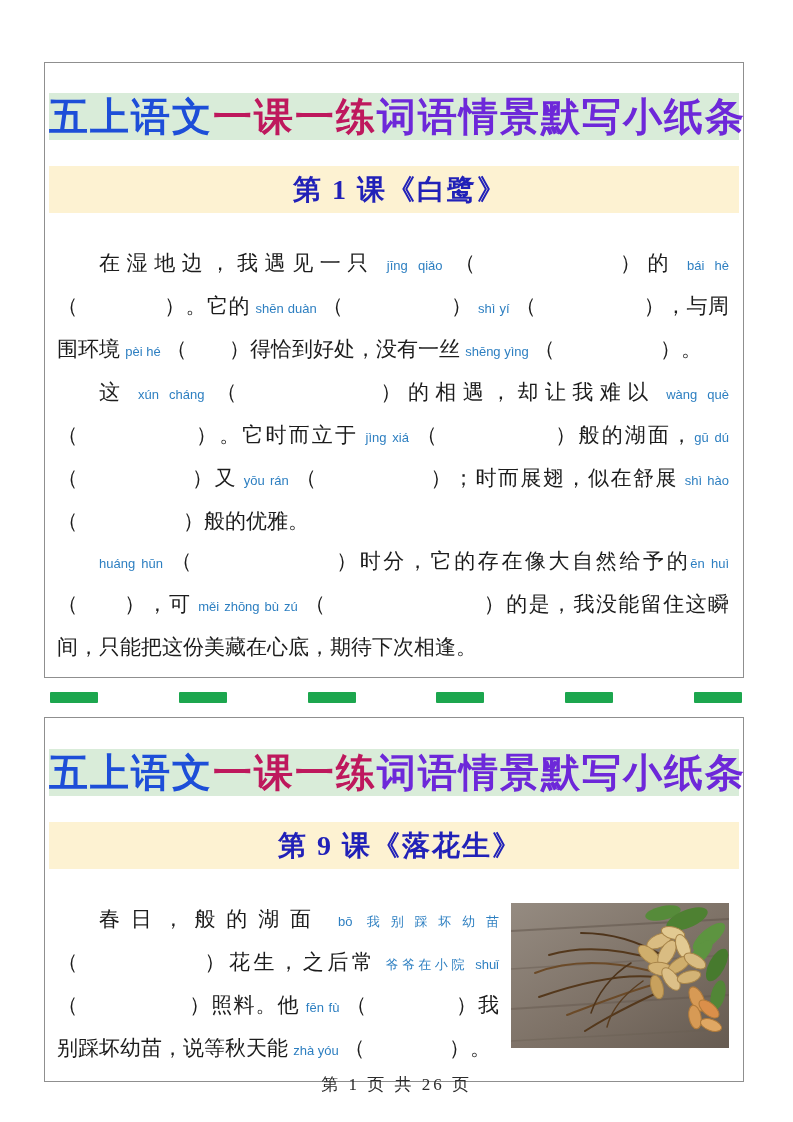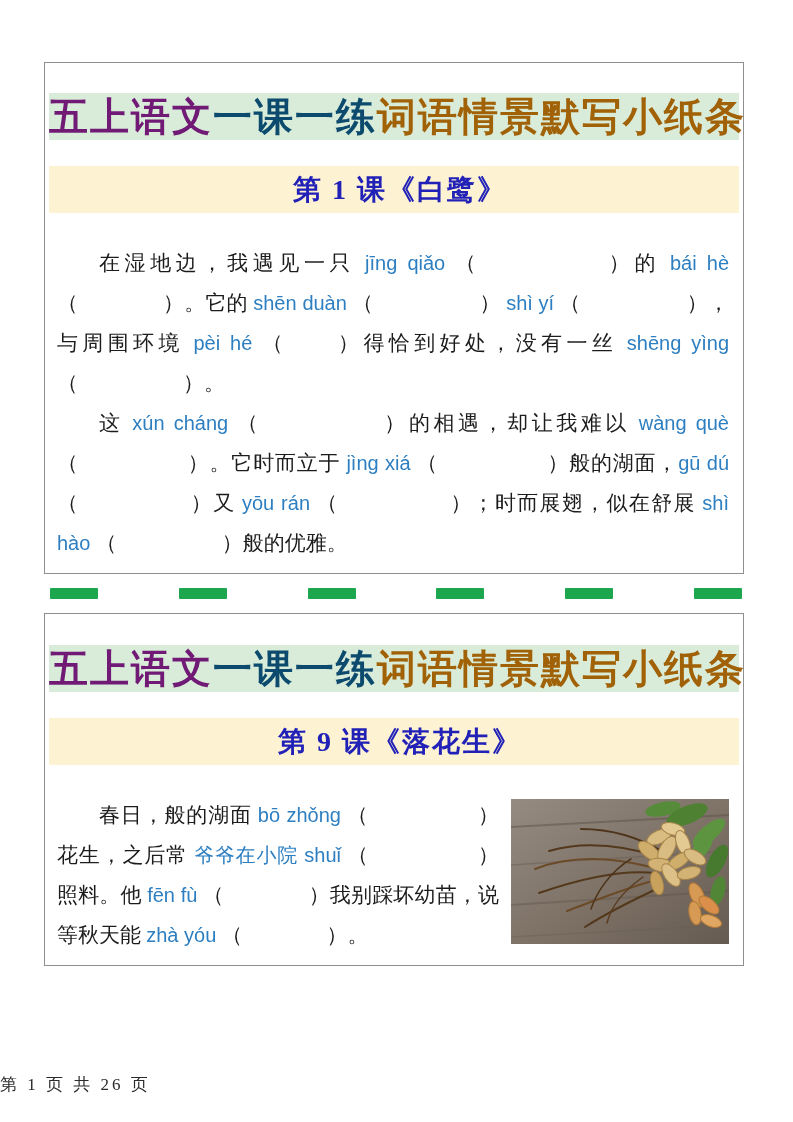--- a/index.html
+++ b/index.html
@@ -11,64 +11,65 @@
     box-sizing:border-box;width:700px;margin-left:44px;
     border:1px solid #8f8f8f;background:#ffffff;padding:4px;
   }
   .card-1{margin-top:62px;}
   .card-2{margin-top:14px;}
   .band-title{
     background:#d9ecd9;text-align:center;
     font-size:39px;font-weight:bold;line-height:47px;
     letter-spacing:2px;white-space:nowrap;
   }
-  .t-dark{color:#701a75;margin-top:44px;}
-  .t-green{color:#0c4a6e;margin-top:18px;}
-  .t-red{color:#a16207;}
+  .t-dark{color:#1d4ed8;margin-top:44px;}
+  .t-green{color:#be185d;margin-top:18px;}
+  .t-red{color:#6d28d9;}
   .band-sub{
     background:#fdf2d2;text-align:center;color:#2121b8;
     font-size:28px;font-weight:bold;line-height:47px;letter-spacing:2px;padding-left:12px;
   }
   .card-body{
     padding:7px 10px 6px 8px;
     font-size:21px;line-height:40px;color:#1c1c1c;
     text-align:justify;
   }
   .para{margin:0;text-indent:2em;}
   .para .py{
     color:#2d7fc1;
     font-family:"Liberation Sans","DejaVu Sans",sans-serif;
-    font-size:20px;
+    font-size:13px;
   }
   .clear-photo{clear:right;}
   .photo-wrap{
     float:right;width:218px;height:145px;margin:4px 0 6px 12px;
   }
   .photo-wrap svg{display:block;width:218px;height:145px;}
   .divider{
     display:flex;justify-content:space-between;
     width:692px;margin:14px 0 0 50px;height:11px;
   }
   .divider .dash{width:48px;height:11px;background:#1ca64e;border-radius:1px;}
   .footer{
     position:absolute;left:0;bottom:26px;width:793px;
-    font-size:17px;color:#2b2b2b;letter-spacing:3px;
+    text-align:center;font-size:17px;color:#2b2b2b;letter-spacing:3px;
   }
 </style>
 </head>
 <body>
 
 <div class="page">
 
   <section class="card card-1">
     <h1 class="band-title"><span class="t-dark">五上语文</span><span class="t-green">一课一练</span><span class="t-red">词语情景默写小纸条</span></h1>
     <h2 class="band-sub">第 1 课《白鹭》</h2>
     <div class="card-body">
       <p class="para"><span class="cn">在湿地边，我遇见一只 </span><span class="py">jīng qiǎo</span><span class="cn"> （　　　　　）的 </span><span class="py">bái hè</span><span class="cn"> （　　　　）。它的 </span><span class="py">shēn duàn</span><span class="cn"> （　　　　　） </span><span class="py">shì yí</span><span class="cn"> （　　　　　），与周围环境 </span><span class="py">pèi hé</span><span class="cn"> （　　）得恰到好处，没有一丝 </span><span class="py">shēng yìng</span><span class="cn"> （　　　　　）。</span></p>
       <p class="para"><span class="cn">这 </span><span class="py">xún cháng</span><span class="cn"> （　　　　　）的相遇，却让我难以 </span><span class="py">wàng què</span><span class="cn"> （　　　　　）。它时而立于 </span><span class="py">jìng xiá</span><span class="cn"> （　　　　　）般的湖面，</span><span class="py">gū dú</span><span class="cn"> （　　　　　）又 </span><span class="py">yōu rán</span><span class="cn"> （　　　　　）；时而展翅，似在舒展 </span><span class="py">shì hào</span><span class="cn"> （　　　　　）般的优雅。</span></p>
+      <p class="para"><span class="py">huáng hūn</span><span class="cn"> （　　　　　　）时分，它的存在像大自然给予的</span><span class="py">ēn huì</span><span class="cn"> （　　），可 </span><span class="py">měi zhōng bù zú</span><span class="cn"> （　　　　　　　）的是，我没能留住这瞬间，只能把这份美藏在心底，期待下次相逢。</span></p>
     </div>
   </section>
 
   <div class="divider">
     <span class="dash"></span>
     <span class="dash"></span>
     <span class="dash"></span>
     <span class="dash"></span>
     <span class="dash"></span>
     <span class="dash"></span>
@@ -124,19 +125,19 @@
             <ellipse cx="184" cy="58" rx="12" ry="6" fill="#d9bc82" transform="rotate(30 184 58)"></ellipse>
           </g>
           <g stroke="#b07a3a" stroke-width="1">
             <ellipse cx="186" cy="96" rx="13" ry="6.5" fill="#d79a55" transform="rotate(65 186 96)"></ellipse>
             <ellipse cx="198" cy="106" rx="12" ry="6" fill="#db8f4a" transform="rotate(40 198 106)"></ellipse>
             <ellipse cx="184" cy="114" rx="12" ry="6" fill="#d79a55" transform="rotate(80 184 114)"></ellipse>
             <ellipse cx="200" cy="122" rx="11" ry="5.5" fill="#e0a763" transform="rotate(20 200 122)"></ellipse>
           </g>
         </svg>
       </span>
-      <p class="para"><span class="cn">春日，般的湖面 </span><span class="py">bō zhǒng</span><span class="cn"> （　　　　　）花生，之后常 </span><span class="py">爷爷在小院 shuǐ</span><span class="cn"> （　　　　　）照料。他 </span><span class="py">fēn fù</span><span class="cn"> （　　　　）我别踩坏幼苗，说等秋天能 </span><span class="py">zhà yóu</span><span class="cn"> （　　　　）。</span></p>
+      <p class="para"><span class="cn">春日，般的湖面 </span><span class="py">bō 我别踩坏幼苗</span><span class="cn"> （　　　　　）花生，之后常 </span><span class="py">爷爷在小院 shuǐ</span><span class="cn"> （　　　　　）照料。他 </span><span class="py">fēn fù</span><span class="cn"> （　　　　）我别踩坏幼苗，说等秋天能 </span><span class="py">zhà yóu</span><span class="cn"> （　　　　）。</span></p>
       <p class="para clear-photo"></p>
     </div>
   </section>
 
   <div class="footer">第 1 页 共 26 页</div>
 </div>
 
 </body></html>

